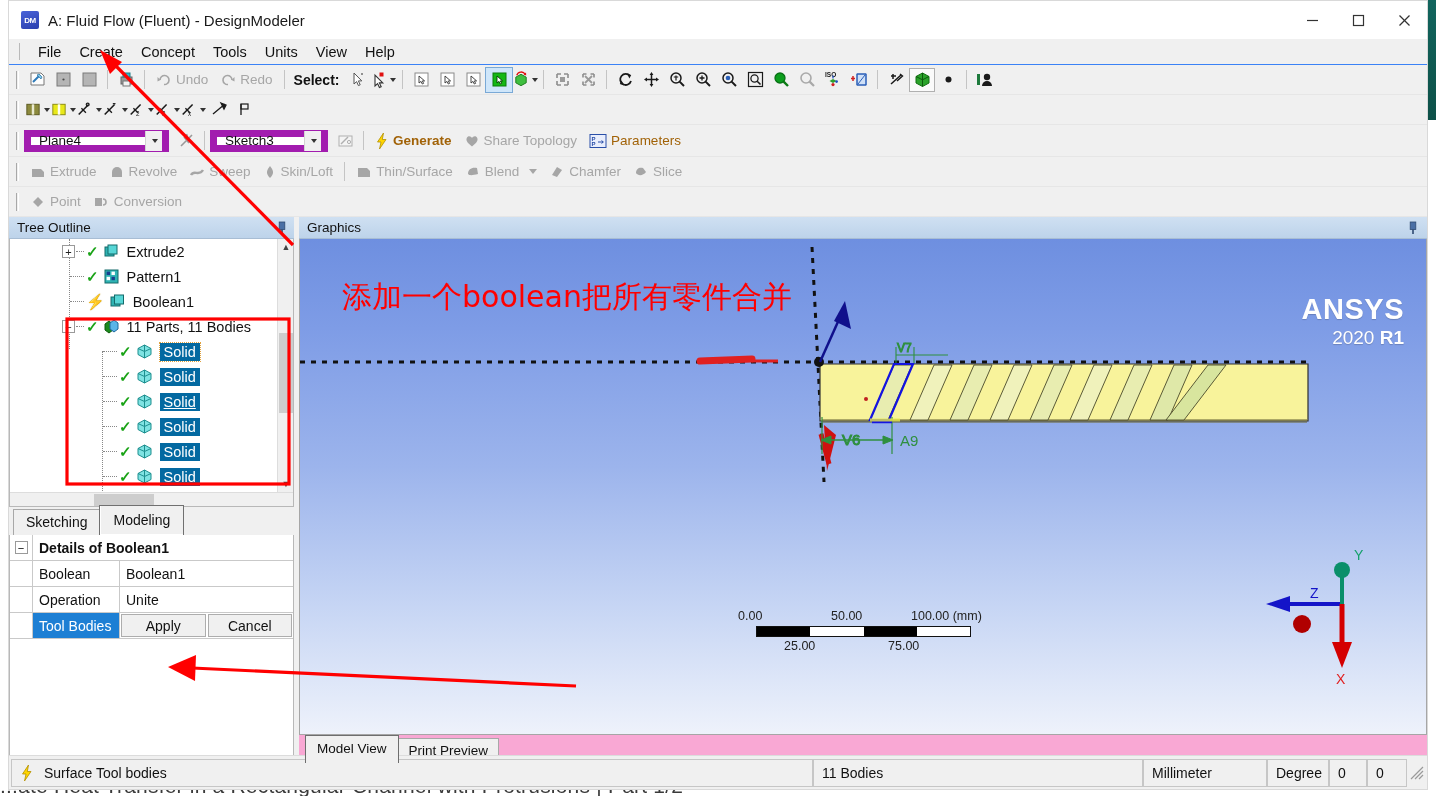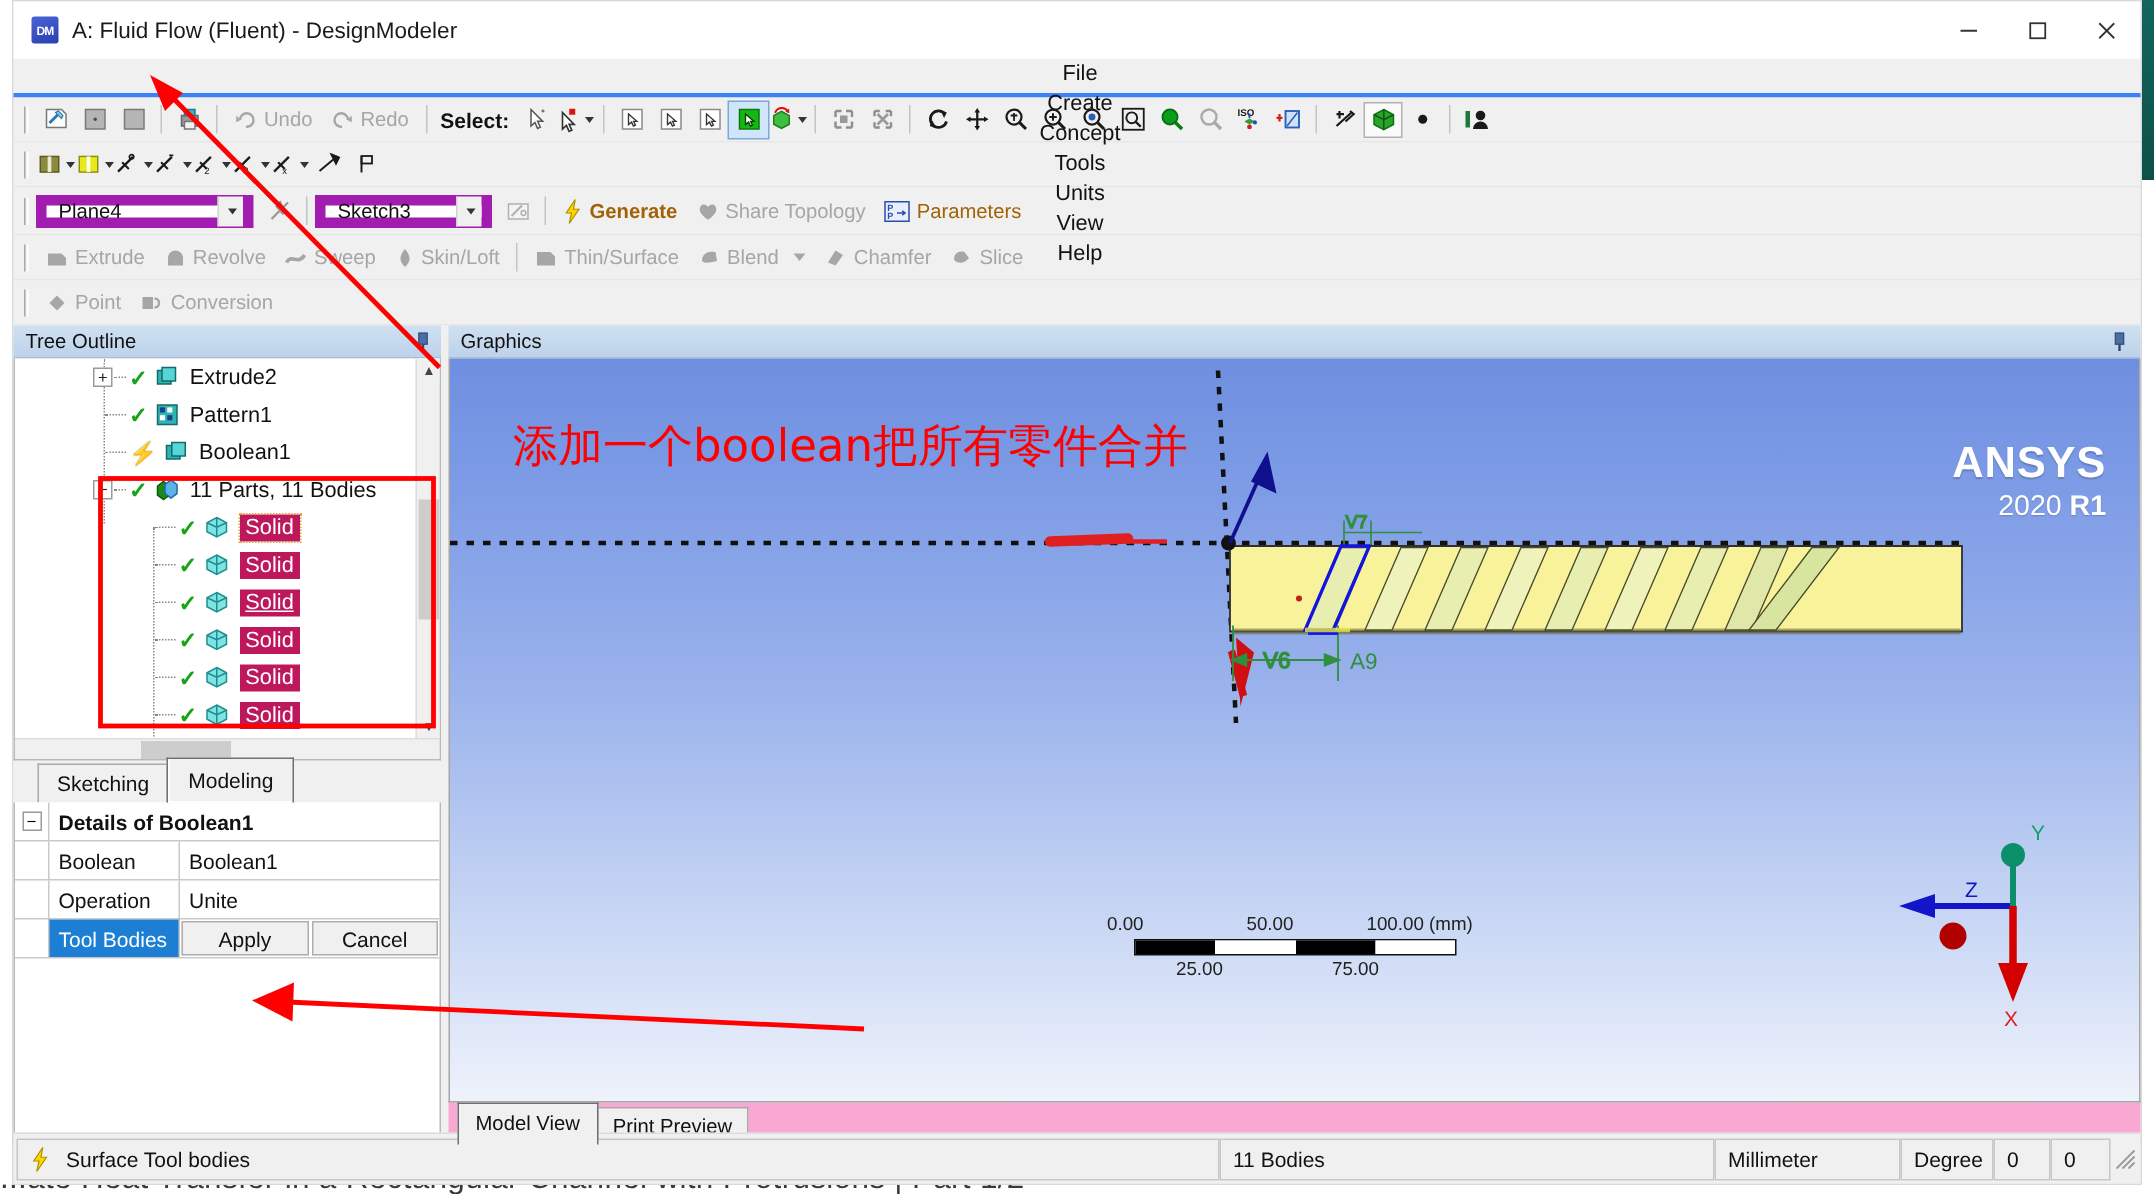--- a/index.html
+++ b/index.html
@@ -60,21 +60,21 @@
     position: absolute; right: 0; top: 0; height: 38px; display: flex;
   }
   .win-btn {
     width: 46px; height: 38px; display: flex; align-items: center; justify-content: center;
     color: #333;
   }
 
   
   .menubar {
     height: 26px; background: #f0f0f0; display: flex; align-items: center;
-    border-bottom: 3px solid #3b82f6; padding-left: 4px; flex-direction: column;
+    border-bottom: 1px solid #3b82f6; padding-left: 4px;
   }
   .menu-sep { width: 1px; height: 17px; background: #b9b9b9; margin: 0 9px 0 6px; }
   .menu-item {
     font-size: 14.5px; color: #111; padding: 2px 9px; white-space: nowrap;
   }
 
   
   .toolbar {
     height: 30px; background: #f0f0f0; display: flex; align-items: center;
     border-bottom: 1px solid #e6e6e6; padding-left: 2px; overflow: hidden;
@@ -144,21 +144,21 @@
   .tree-row .expander {
     position: absolute; left: 52px; width: 13px; height: 13px; border: 1px solid #9a9a9a;
     background: #fff; display: flex; align-items: center; justify-content: center;
     font-size: 11px; line-height: 10px; color: #222;
   }
   .tree-row .check { color: #1aa317; font-size: 15px; font-weight: bold; margin-right: 4px; flex: none; }
   .tree-row .bolt  { color: #f5c518; font-size: 15px; font-weight: bold; margin-right: 4px; flex: none;
                      text-shadow: 0 0 1px #9a7a06; }
   .tree-ico { width: 17px; height: 17px; margin-right: 7px; flex: none; }
   .tree-label.sel {
-    background: #be185d; color: #fff; padding: 1px 4px;
+    background: #0369a1; color: #fff; padding: 1px 4px;
   }
   .tree-label.sel.focus { outline: 1px dotted #e0a340; }
   .tree-label.sel.under { text-decoration: underline; }
   .dotline {
     position: absolute; border-left: 1px dotted #888; width: 0;
   }
   .dotdash {
     position: absolute; border-top: 1px dotted #888; height: 0;
   }
   .tree-vsb {
@@ -170,21 +170,21 @@
     background: #f0f0f0; font-size: 9px; color: #444;
   }
   .sb-thumb { position: absolute; left: 1px; width: 14px; background: #cdcdcd; }
   .tree-hsb {
     position: absolute; left: 0; right: 0; bottom: 0; height: 14px; background: #f0f0f0;
     border-top: 1px solid #ddd;
   }
   .hsb-thumb { position: absolute; top: 1px; height: 12px; background: #cdcdcd; }
 
   
-  .mode-tabs { height: 28px; background: #f0f0f0; display: flex; align-items: flex-end; padding-left: 16px; }
+  .mode-tabs { height: 28px; background: #f0f0f0; display: flex; align-items: flex-end; padding-left: 4px; }
   .mode-tab {
     font-size: 14px; padding: 4px 12px 5px; color: #111; background: #f0f0f0;
     border: 1px solid #a8a8a8; border-bottom: none; margin-right: -1px;
   }
   .mode-tab.active {
     background: #f0f0f0; border-color: #707070; font-weight: normal;
     padding: 6px 13px 7px; position: relative; z-index: 2; box-shadow: 1px -1px 0 #fff inset;
   }
 
   

